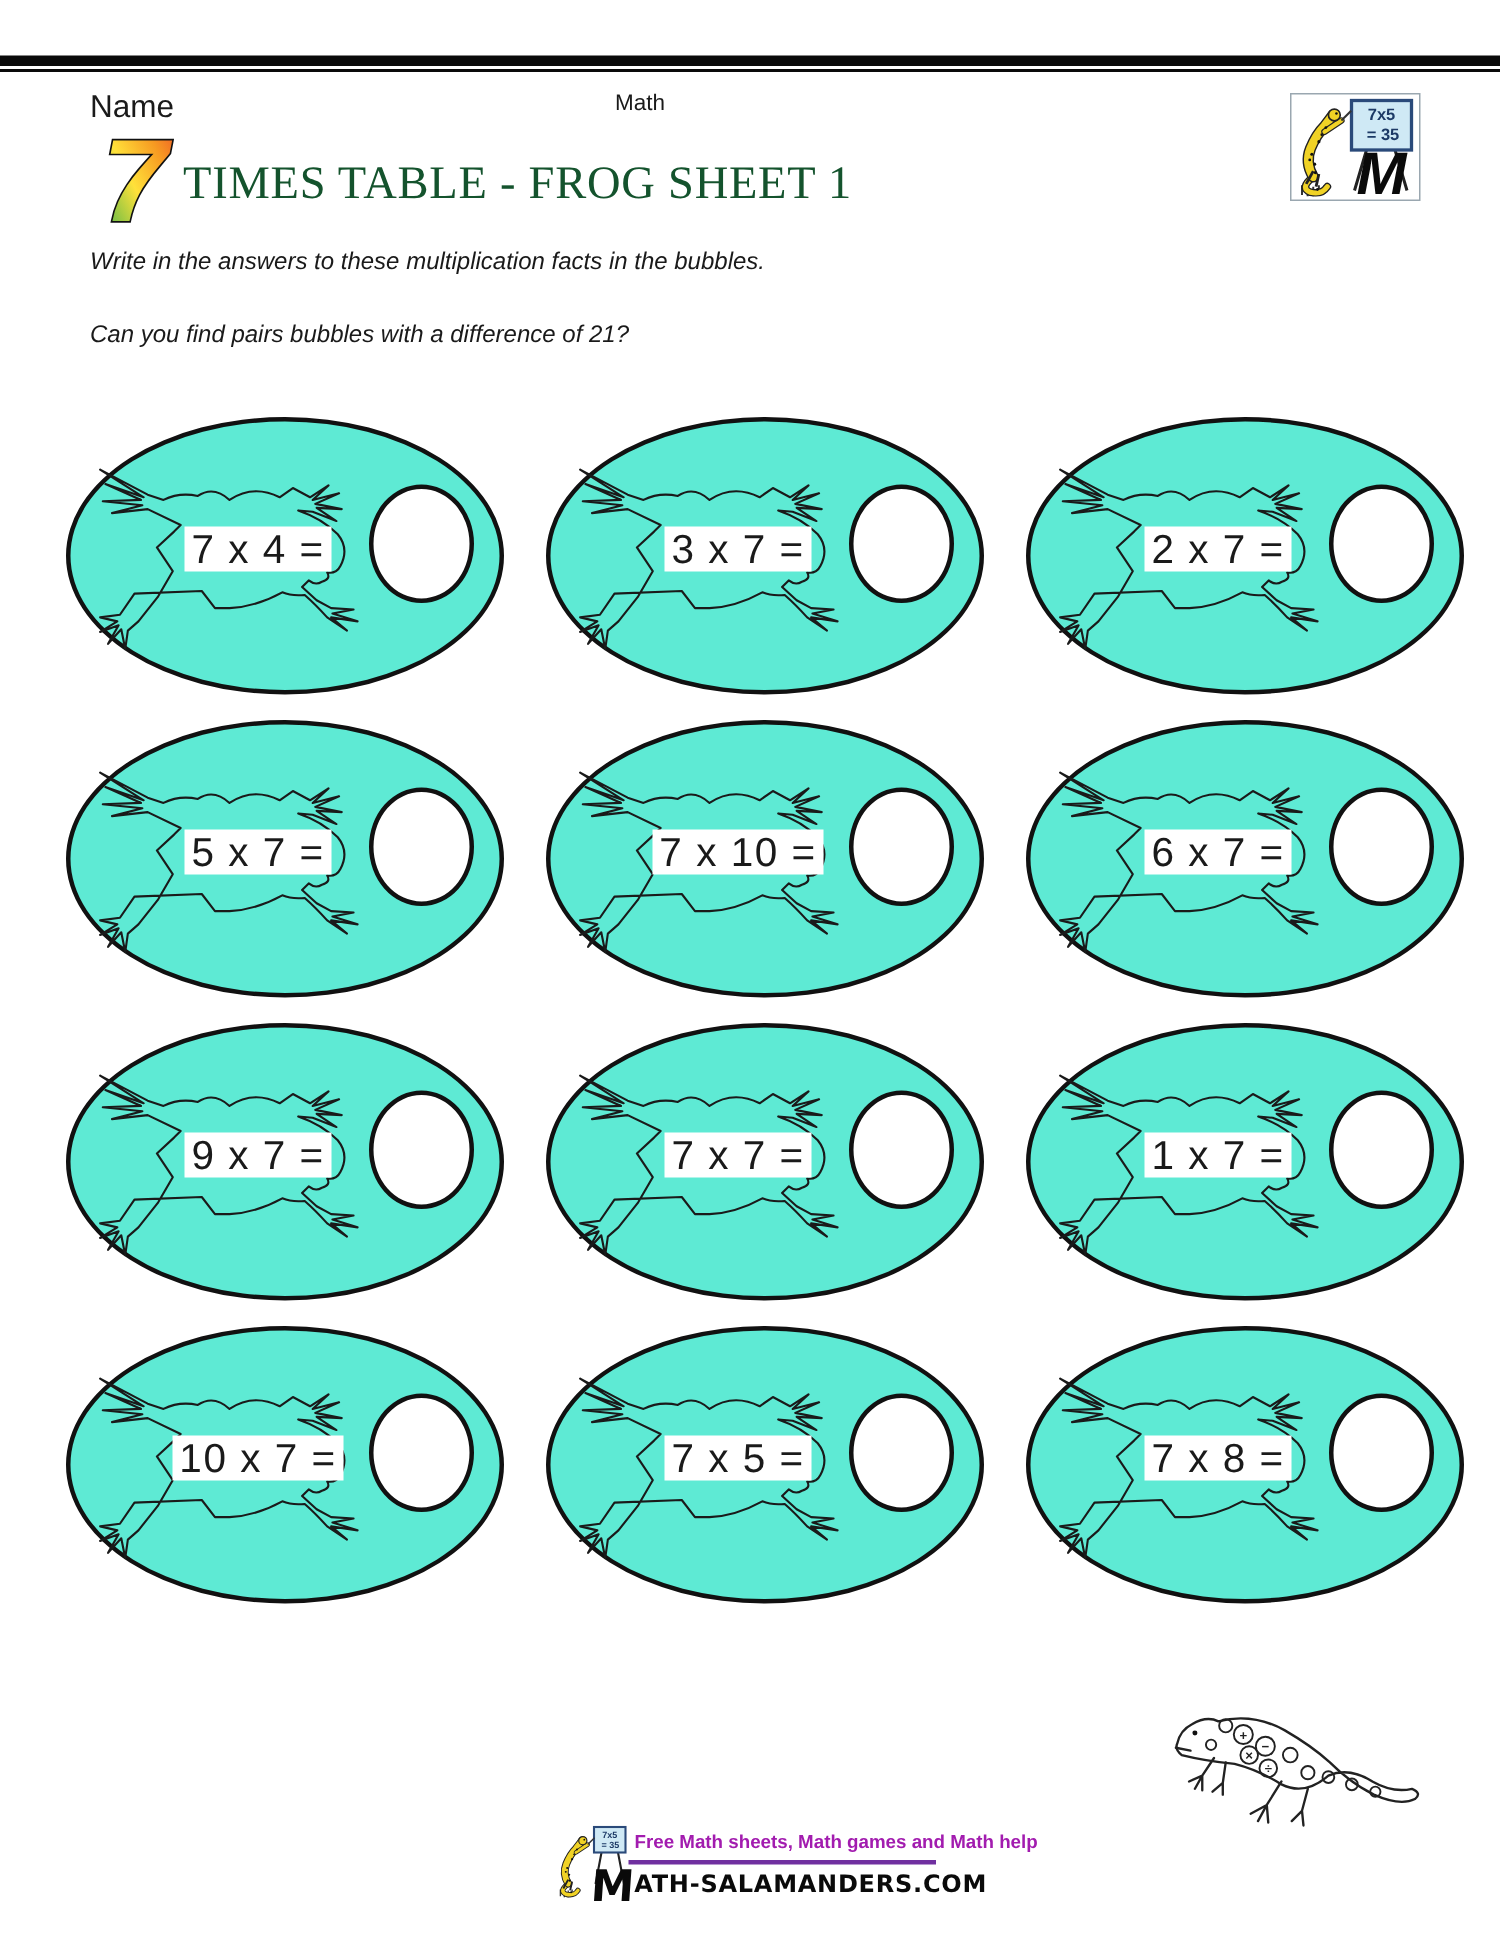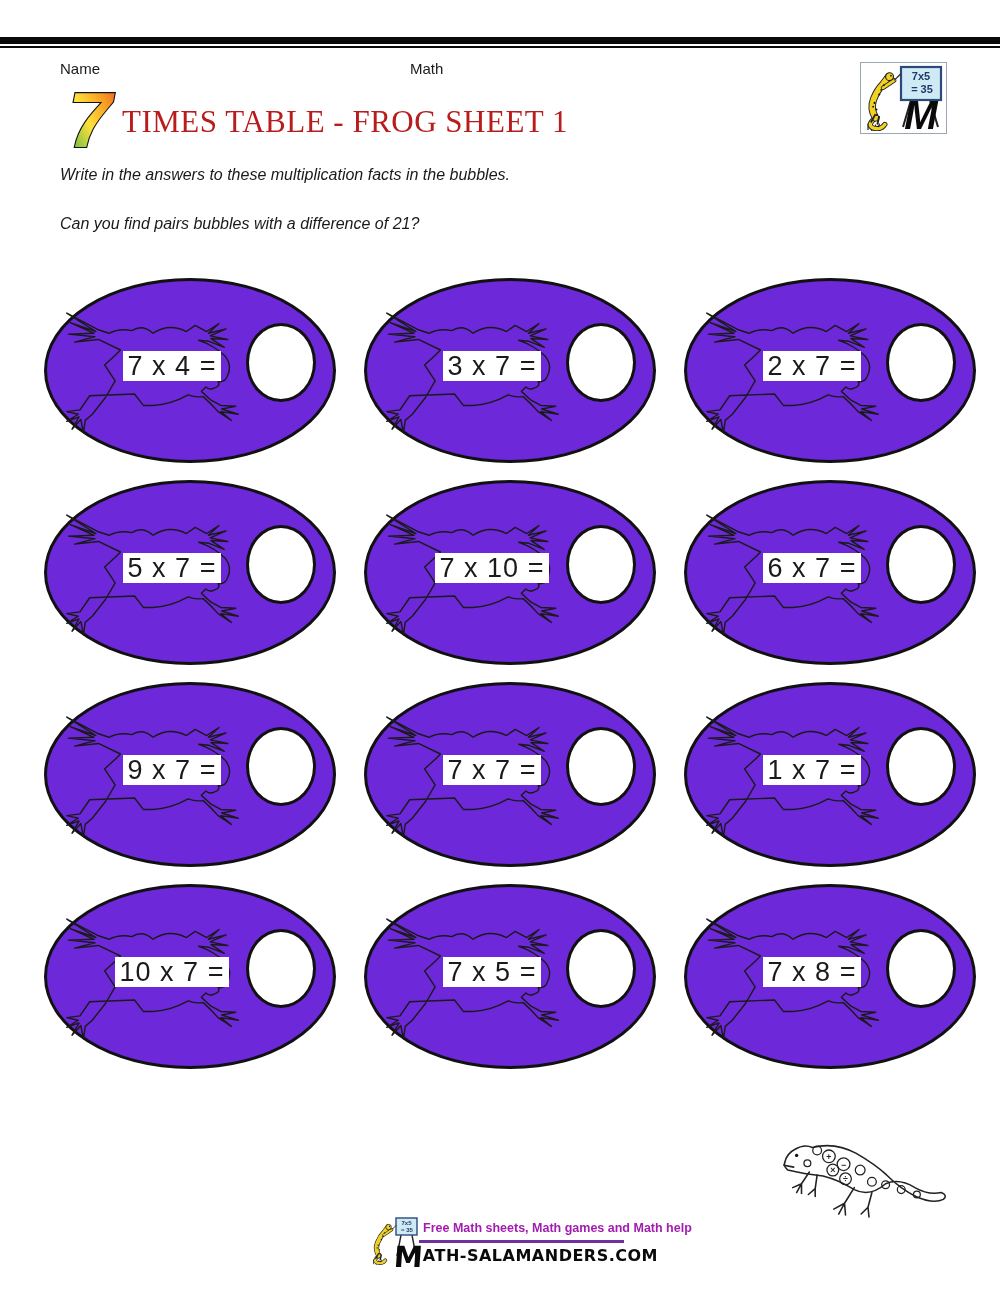--- a/index.html
+++ b/index.html
@@ -1,30 +1,30 @@
 <!DOCTYPE html>
 <html><head>
 <meta charset="utf-8">
 <style>
   html,body{margin:0;padding:0;background:#fff;}
   .sheet{position:relative;width:1000px;height:1294px;background:#fff;overflow:hidden;
          font-family:"Liberation Sans",sans-serif;color:#1a1a1a;}
   .bar1{position:absolute;left:0;top:37px;width:1000px;height:7px;background:#0a0a0a;}
   .bar2{position:absolute;left:0;top:46px;width:1000px;height:2px;background:#0a0a0a;}
-  .name-label{position:absolute;left:60px;top:60px;font-size:15px;}
+  .name-label{position:absolute;left:60px;top:60px;font-size:21px;}
   .date-label{position:absolute;left:410px;top:60px;font-size:15px;}
   .logo-box{position:absolute;left:860px;top:62px;width:85px;height:70px;background:#fff;
             border:1px solid #9aa7b0;}
   .title-seven{position:absolute;left:60px;top:86px;width:56px;height:66px;}
   .page-title{position:absolute;left:122px;top:104px;font-family:"Liberation Serif",serif;
-              font-size:31px;color:#b91c1c;letter-spacing:.5px;white-space:nowrap;}
+              font-size:31px;color:#14532d;letter-spacing:.5px;white-space:nowrap;}
   .instr{position:absolute;left:60px;font-size:16px;font-style:italic;white-space:nowrap;}
   .instr1{top:166px;} .instr2{top:201px;margin-top:14px;}
   .bubble{position:absolute;width:292px;height:185px;box-sizing:border-box;
-          border:3.5px solid #111;border-radius:50%;background:#6d28d9;}
+          border:3.5px solid #111;border-radius:50%;background:#5eead4;}
   .c0{left:44px;} .c1{left:364px;} .c2{left:684px;}
   .r0{top:278px;} .r1{top:480px;} .r2{top:682px;} .r3{top:884px;}
   .frog{position:absolute;left:18px;top:28px;width:176px;height:126px;}
   .answer-circle{position:absolute;left:199px;top:42px;width:70px;height:79px;
                  box-sizing:border-box;border:3px solid #111;border-radius:50%;background:#fff;}
   .fact{position:absolute;left:28px;top:69px;width:194px;text-align:center;font-size:27px;
         line-height:32px;letter-spacing:1px;}
   .fact span{background:#fff;padding:0 5px;}
   .gecko{position:absolute;left:780px;top:1122px;width:176px;height:100px;}
   .footer-logo{position:absolute;left:371px;top:1216px;width:48px;height:54px;}

